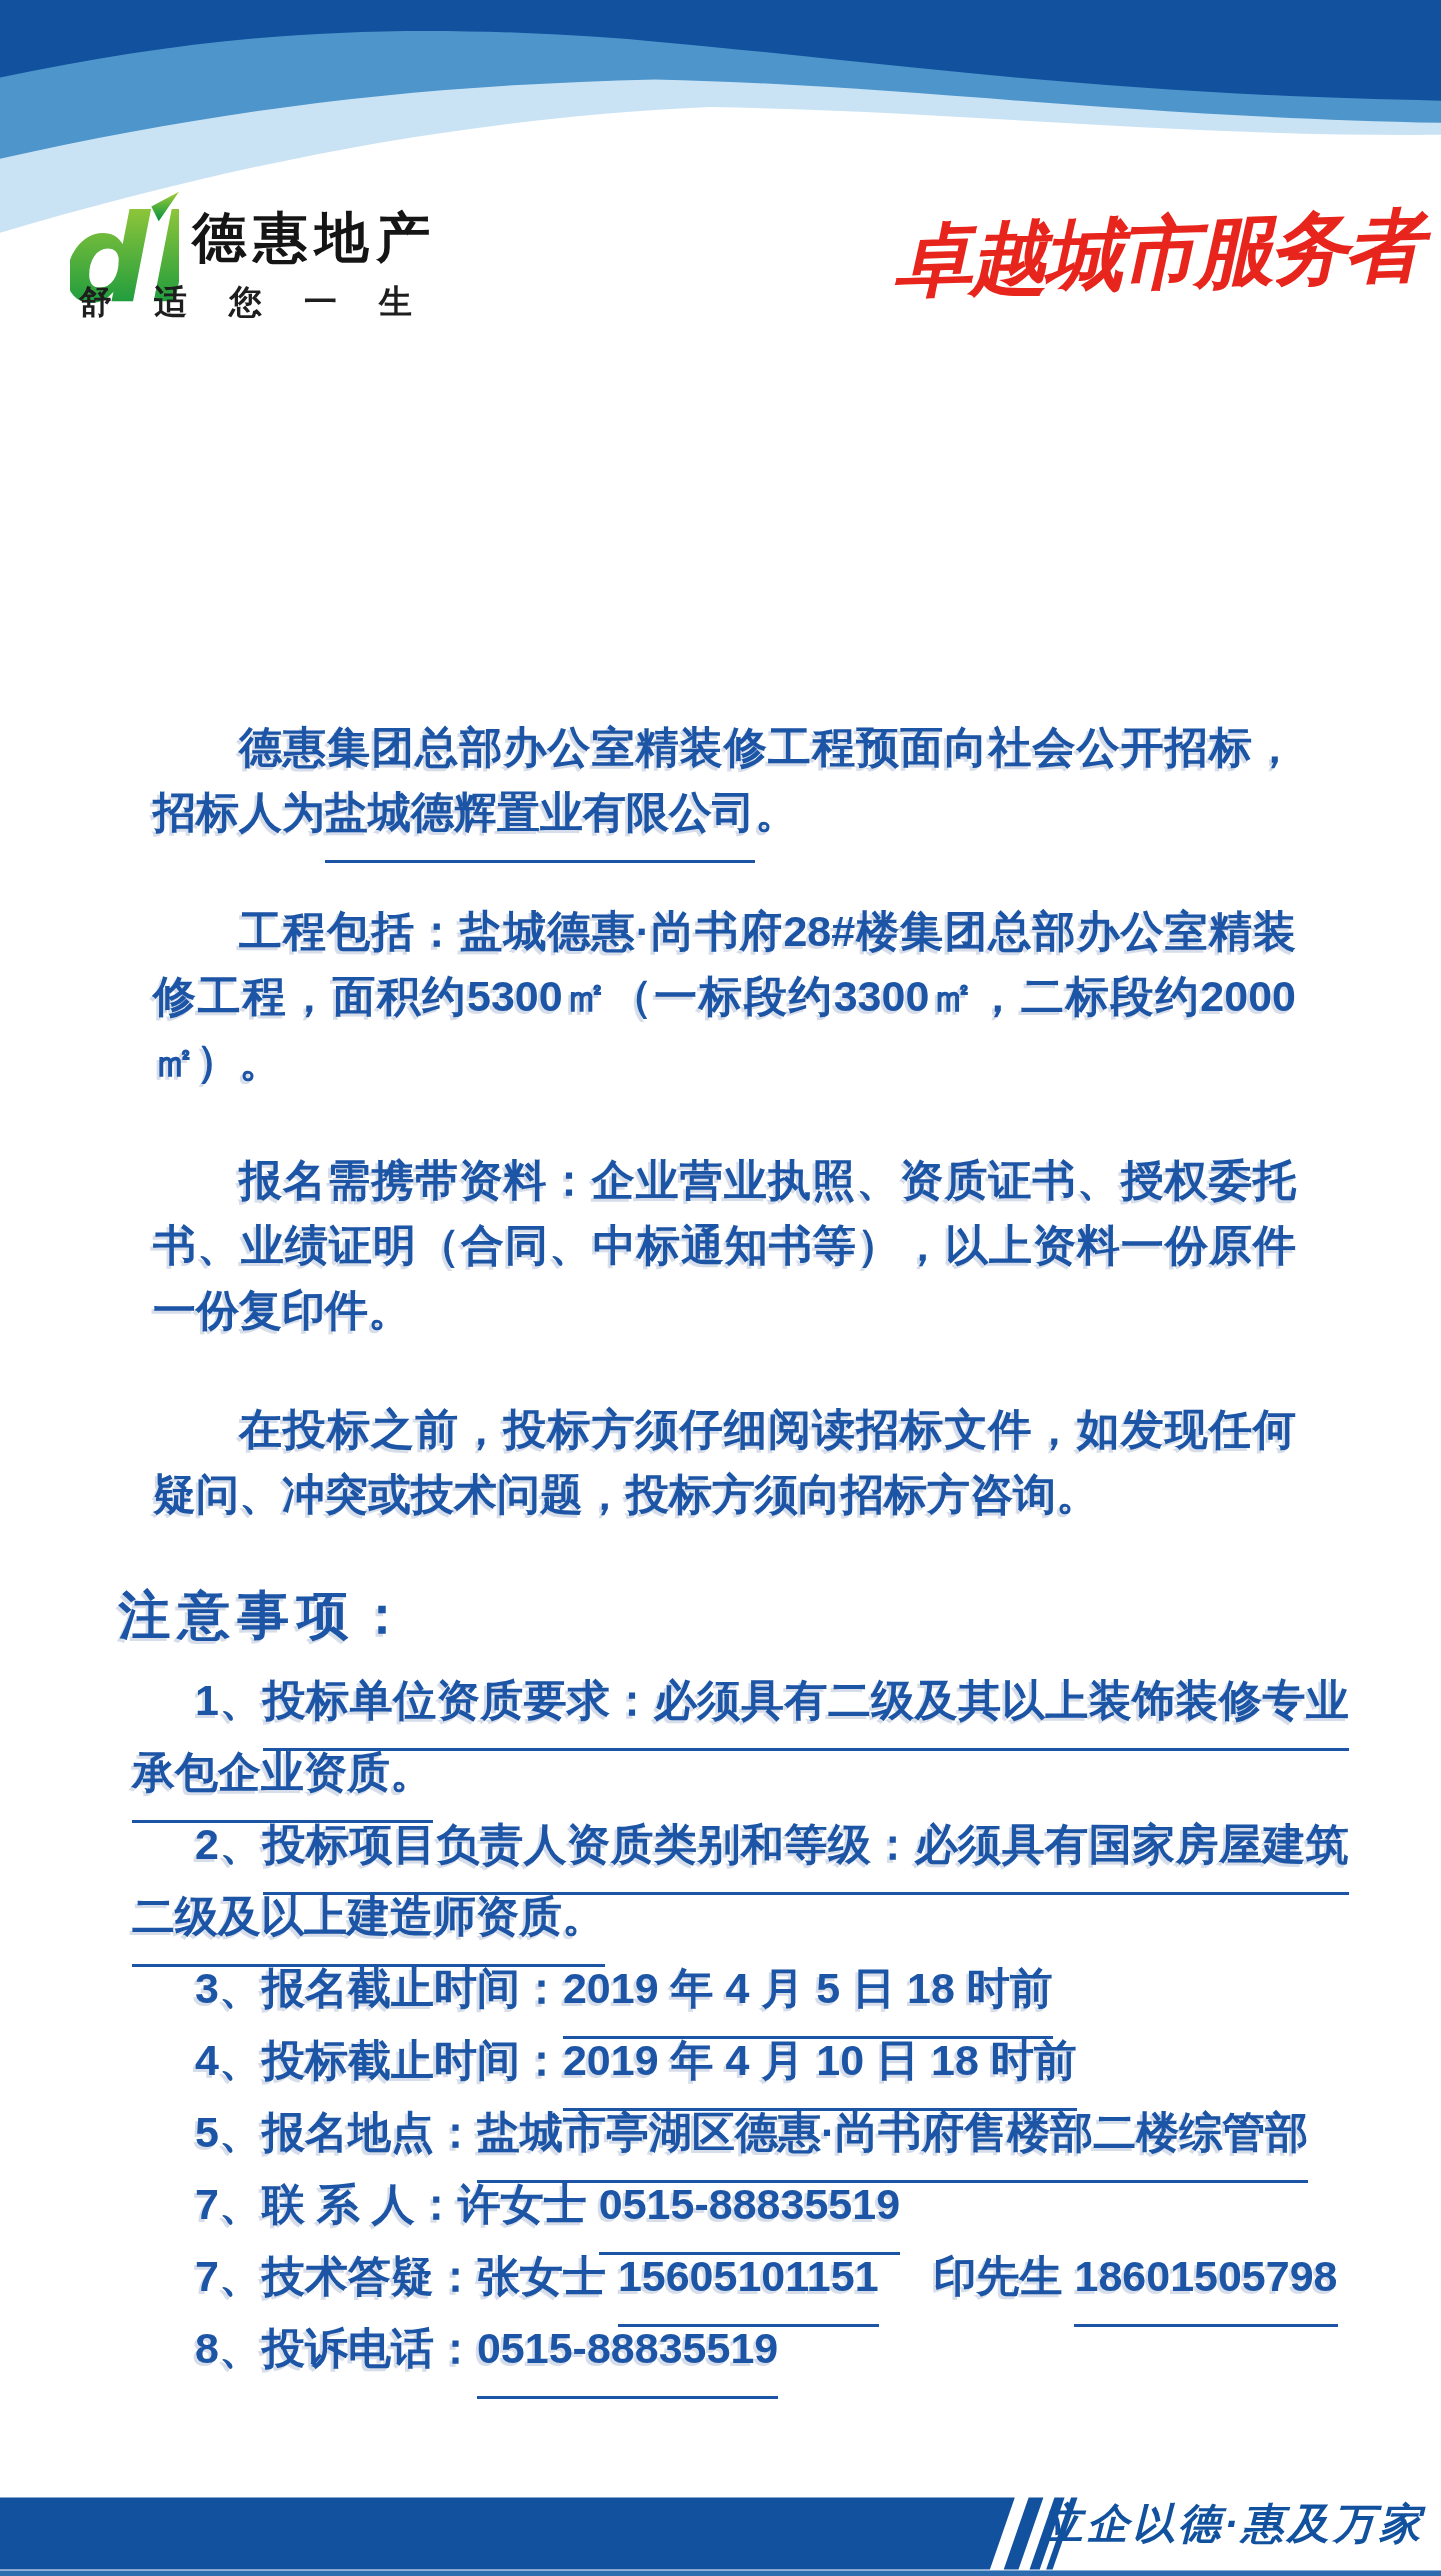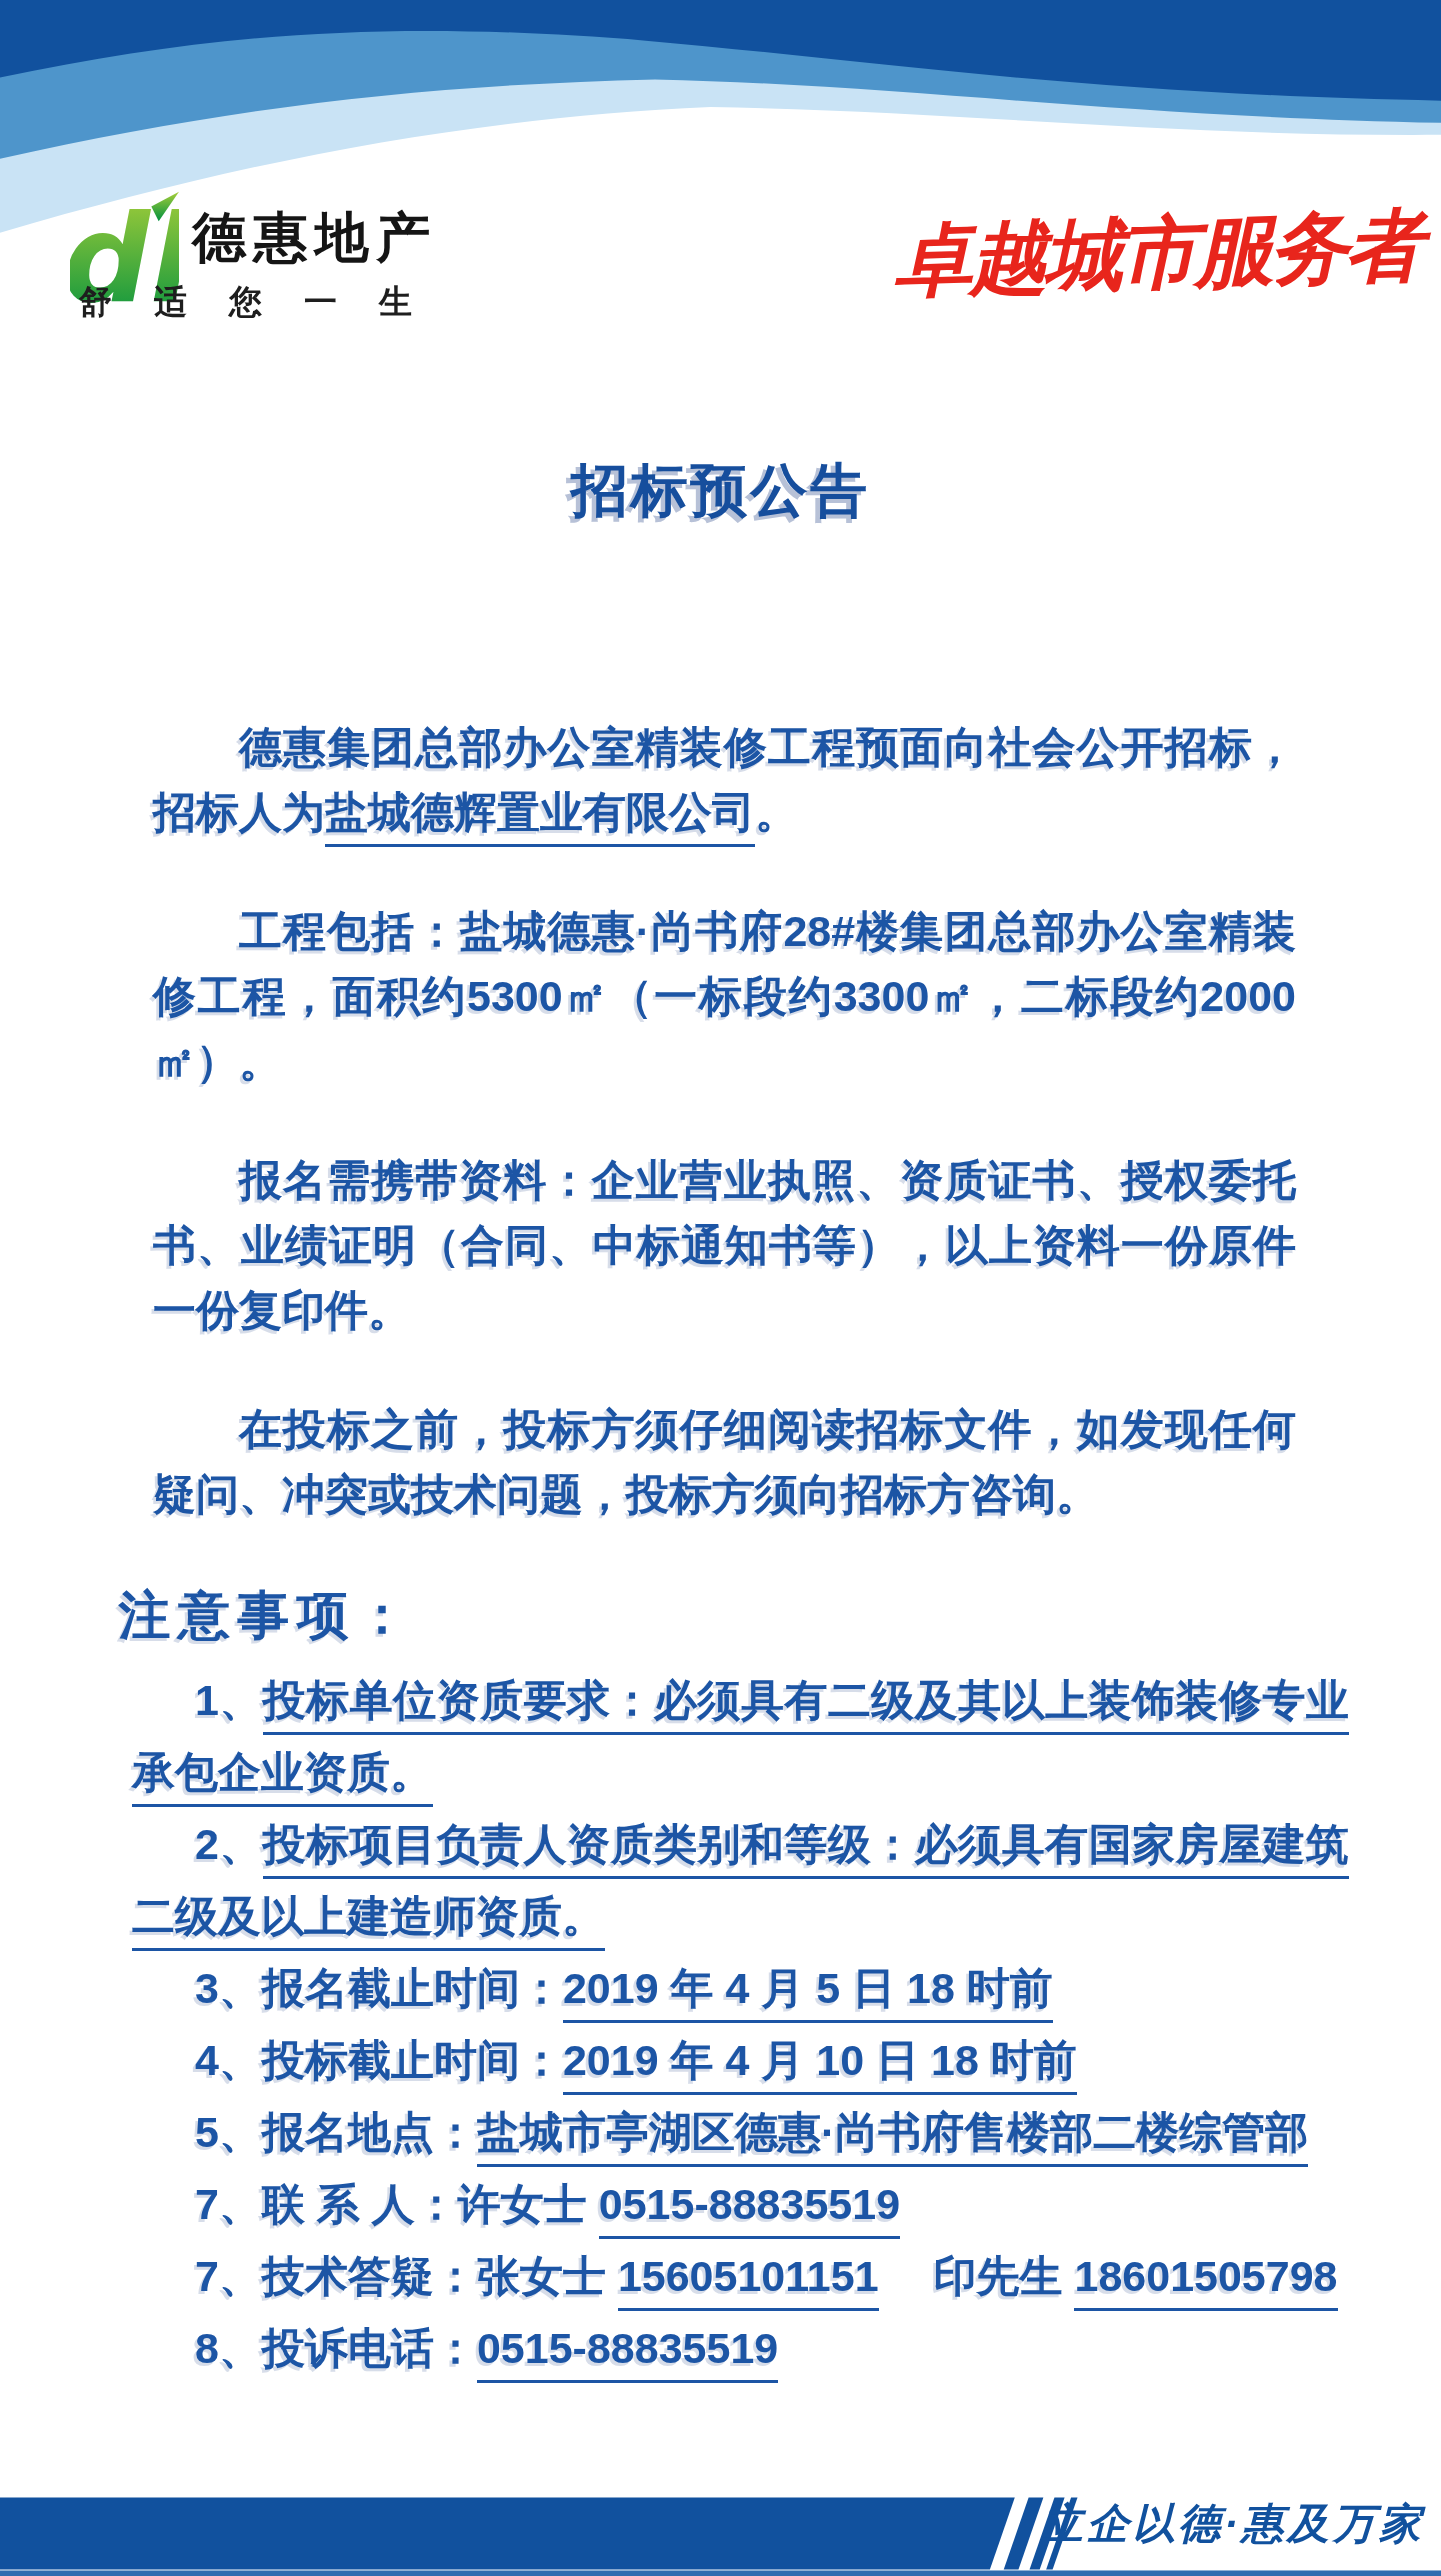--- a/index.html
+++ b/index.html
@@ -44,21 +44,21 @@
   
   .content{
     position:absolute; top:715px; left:100px; right:92px;
     color:var(--body-blue); font-weight:700; font-size:43px;
     text-shadow:-2.8px 2.8px 0 rgba(183,193,215,.55);
   }
   .content p{
     margin:0 53px 54px 53px; line-height:65px; text-indent:2em;
     text-align:justify;
   }
-  .u{border-bottom:3.7px solid currentColor; padding-bottom:8px;}
+  .u{border-bottom:3.7px solid currentColor; padding-bottom:24px;}
   .notice-heading{
     margin:44px 0 0 18.5px; font-size:52px; font-weight:900;
     line-height:68px; letter-spacing:7.4px; color:var(--body-blue);
   }
   .notice-list{margin-top:14.8px;margin-left:32px;}
   .notice-item{line-height:72px; text-indent:63px; text-align:justify;}
   
   .footer-band{position:absolute; left:0; bottom:0; width:1441px; height:83px;}
   .footer-slogan{
     position:absolute; right:16.6px; bottom:24px;
@@ -86,21 +86,20 @@
     </defs>
     <text x="-8" y="148" font-size="132" font-weight="bold" font-style="italic" font-family="'DejaVu Sans','Liberation Sans',sans-serif" fill="url(#lg-green)">dh</text>
     <polygon points="88,46 118,30 96,62" fill="url(#lg-green)"></polygon>
   </svg>
   <div class="logo-name">德惠地产</div>
   <div class="logo-tagline">舒适您一生</div>
 
   <div class="slogan">卓越城市服务者</div>
 
   <div class="title">
-    <div>招标预公告</div>
   </div>
 
   <div class="content">
     <div>
         <p><span>德惠集团总部办公室精装修工程预面向社会公开招标，招标人为</span><span class="u">盐城德辉置业有限公司</span><span>。</span></p>
         <p><span>工程包括：盐城德惠·尚书府28#楼集团总部办公室精装修工程，面积约5300㎡（一标段约3300㎡，二标段约2000㎡）。</span></p>
         <p><span>报名需携带资料：企业营业执照、资质证书、授权委托书、业绩证明（合同、中标通知书等），以上资料一份原件一份复印件。</span></p>
         <p><span>在投标之前，投标方须仔细阅读招标文件，如发现任何疑问、冲突或技术问题，投标方须向招标方咨询。</span></p>
       </div>
     <div class="notice-heading">注意事项：</div>

